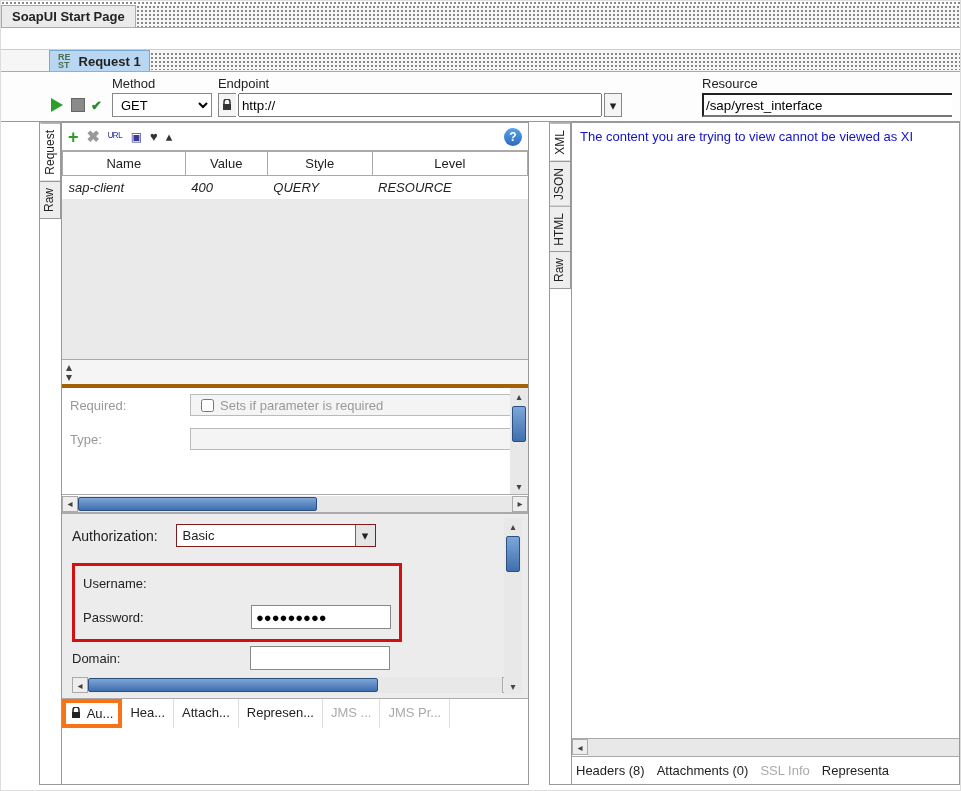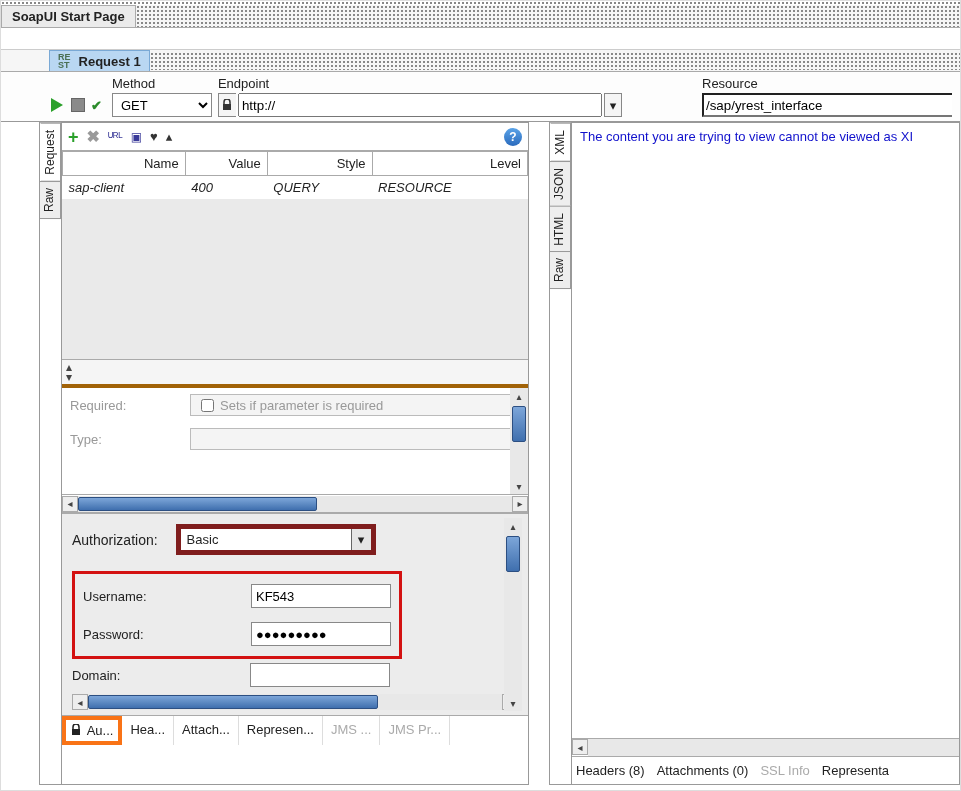--- a/index.html
+++ b/index.html
@@ -101,21 +101,21 @@
   .vtab.active { background:#fff; border-right:1px solid #fff; position:relative; left:0; }
   .request-content { flex:1; display:flex; flex-direction:column; min-width:0;}
   .grid-toolbar { display:flex; align-items:center; gap:8px; padding:4px 6px; border-bottom:1px solid #aaa; }
   .plus-icon { color:#2aa02a; font-weight:bold; font-size:18px; line-height:12px;}
   .x-icon { color:#9a9a9a; font-weight:bold; font-size:16px;}
   .tiny-icon { font-size:12px; color:#3a3a99; }
   .help-icon {
     margin-left:auto; width:18px; height:18px; border-radius:50%; background:linear-gradient(#5aa3e8,#2b6bbd); color:#fff; display:flex;align-items:center;justify-content:center; font-weight:bold; font-size:12px;
   }
   table.params { width:100%; border-collapse:collapse; }
-  table.params th { border:1px solid #aaa; background:#fff; font-weight:400; padding:4px 6px;text-align:right; }
+  table.params th { border:1px solid #aaa; background:#fff; font-weight:400; padding:4px 6px; }
   table.params td { padding:4px 6px;font-style:italic; }
   .params-body { height:160px; background:#eaeaea; }
   .updown { display:flex; flex-direction:column; align-items:flex-start; padding:2px 4px; gap:0; font-size:12px; color:#444; border-top:1px solid #aaa; background:#f5f5f5;}
   .updown span { line-height:10px; }
   .prop-panel {
     border-top:4px solid #a16207; display:flex; flex-direction:column; height:110px; position:relative;
   }
   .prop-row { display:flex; align-items:center; padding:6px 8px; color:#999; }
   .prop-row label { width:120px; }
   .prop-row .field-box { flex:1; height:22px; border:1px solid #bbb; background:#f4f4f4; display:flex; align-items:center; padding:0 6px; }
@@ -123,21 +123,21 @@
   .vscroll { position:absolute; right:0; top:0; bottom:0; width:18px; background:#e8e8e8; display:flex; flex-direction:column; }
   .vscroll .arrow { height:16px; display:flex; align-items:center; justify-content:center; font-size:10px; color:#444;}
   .vscroll .thumb { flex:0 0 36px; margin:2px; background:linear-gradient(#7da6d9,#3f6fae); border:1px solid #2c4f82; border-radius:2px;}
   .hscroll-row { display:flex; align-items:center; border-top:1px solid #aaa; height:18px;}
   .hscroll-row .arrow { width:16px; height:16px; display:flex;align-items:center;justify-content:center; font-size:10px; color:#444; border:1px solid #aaa; background:#eee;}
   .hscroll-row .track { flex:1; height:16px; background:#e8e8e8; position:relative; }
   .hscroll-row .thumb { position:absolute; left:0; top:1px; height:14px; width:55%; background:linear-gradient(#7da6d9,#3f6fae); border:1px solid #2c4f82; border-radius:2px;}
   
   .auth-panel { border-top:2px solid #aaa; padding:10px 10px 4px 10px; background:#ececec; position:relative;}
   .auth-top { display:flex; align-items:center; gap:18px; margin-bottom:16px;}
-  .dd { display:flex; width:200px; border:5px solid #7f1d1d;}
+  .dd { display:flex; width:200px; border:1px solid #7f1d1d;}
   .dd .dd-val { flex:1; padding:3px 6px; background:#fff;}
   .dd .dd-btn { width:20px; display:flex; align-items:center; justify-content:center; background:#e5e5e5; border-left:1px solid #666;}
   .red-box { border:3px solid #d31111; padding:6px 8px; display:flex; flex-direction:column; gap:6px; width:330px;}
   .auth-row { display:flex; align-items:center; gap:8px; margin:4px 0;}
   .auth-row label { width:170px; }
   .auth-row input { width:140px; height:24px; }
   .auth-row.domain { }
   .auth-vscroll { position:absolute; right:6px; top:4px; bottom:4px; width:18px; background:#e8e8e8; display:flex; flex-direction:column;}
   .auth-vscroll .arrow{height:16px;display:flex;align-items:center;justify-content:center;font-size:10px;color:#444;}
   .auth-vscroll .thumb{ margin:2px; background:linear-gradient(#7da6d9,#3f6fae); border:1px solid #2c4f82; border-radius:2px; flex:0 0 36px; align-self:stretch;}
@@ -299,21 +299,20 @@
           <div class="auth-top">
             <span style="font-size:14px;">Authorization:</span>
             <div class="dd">
               <div class="dd-val">Basic</div>
               <div class="dd-btn">▾</div>
             </div>
           </div>
           <div class="red-box">
             <div class="auth-row">
               <label>Username:</label>
-              <input type="text" value="KF543" style="">
             </div>
             <div class="auth-row">
               <label>Password:</label>
               <input type="text" value="●●●●●●●●●" style="">
             </div>
           </div>
           <div class="auth-row domain">
             <label>Domain:</label>
             <input type="text" style="width: 140px; height: 24px;">
           </div>

